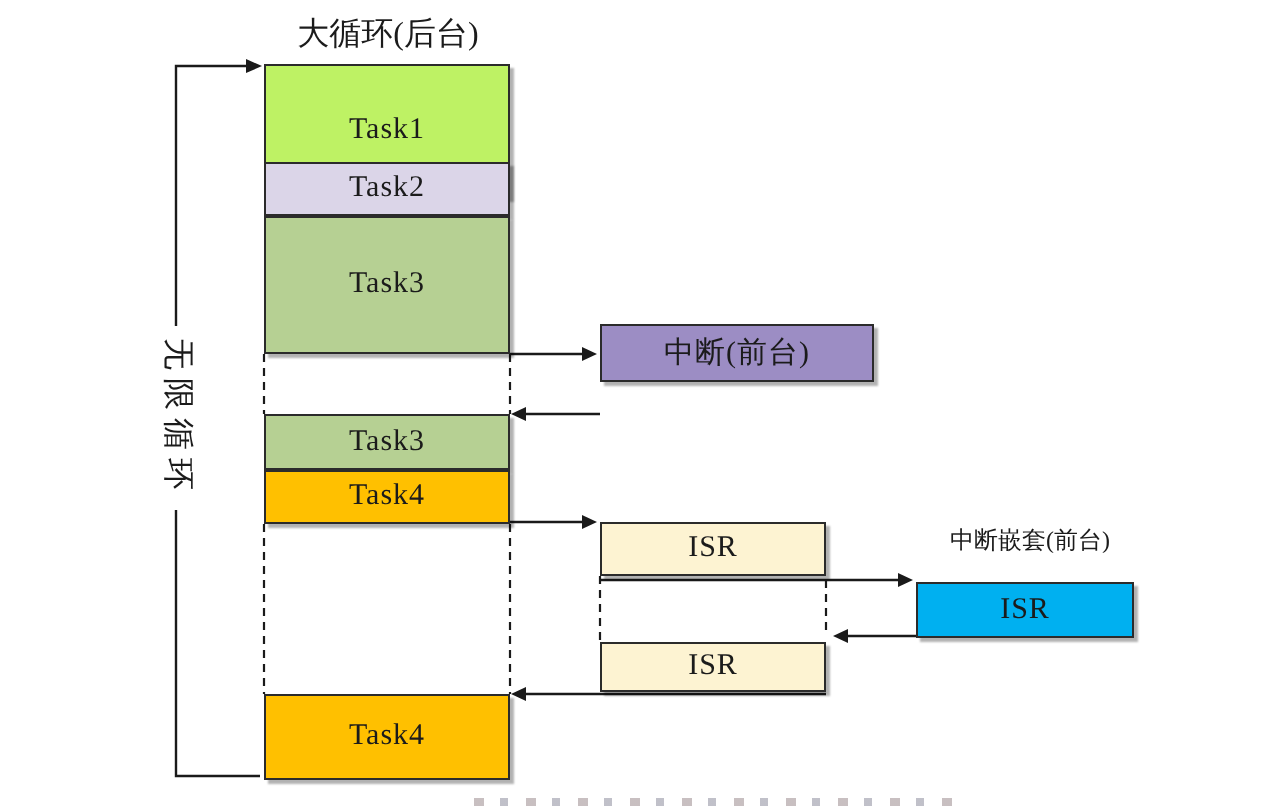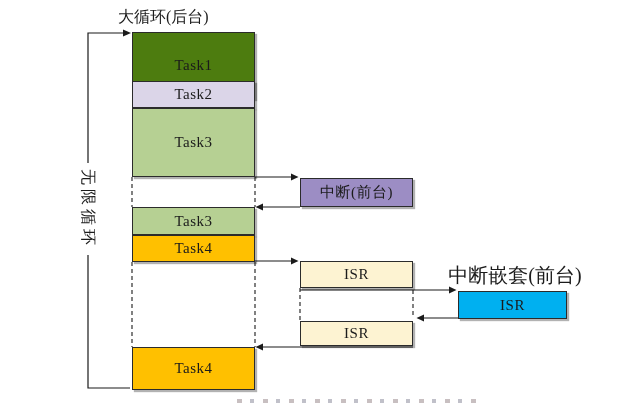--- a/index.html
+++ b/index.html
@@ -16,39 +16,39 @@
     position:absolute;
     box-sizing:border-box;
     border:1px solid #2b2b2b;
     display:flex;align-items:center;justify-content:center;
     font-size:15px;
     letter-spacing:0.5px;
     box-shadow:2px 2px 1px rgba(0,0,0,0.30);
   }
   
   .seg{left:132px;width:123px;}
-  #task1{top:32px;height:67px;background:#4d7c0f;}
+  #task1{top:32px;height:67px;background:#bef264;}
   #task2{top:81px;height:27px;background:#dbd5e8;text-align:right;}
   #task3{top:108px;height:69px;background:#b6d093;}
   #task3b{top:207px;height:28px;background:#b6d093;}
   #task4a{top:235px;height:27px;background:#ffc000;}
   #task4b{top:347px;height:43px;background:#ffc000;}
   
-  #interrupt{left:300px;top:178px;width:113px;height:29px;background:#9c8dc4;}
+  #interrupt{left:300px;top:162px;width:137px;height:29px;background:#9c8dc4;}
   #isr1{left:300px;top:261px;width:113px;height:27px;background:#fdf3d2;}
   #isr2{left:300px;top:321px;width:113px;height:25px;background:#fdf3d2;}
   #nested-isr{left:458px;top:291px;width:109px;height:28px;background:#00b0f0;}
   
   #title{
     position:absolute;left:118px;top:7px;width:152px;
-    text-align:left;font-size:16px;white-space:nowrap;
+    text-align:center;font-size:16px;white-space:nowrap;
   }
   #nested-title{
     position:absolute;left:445px;top:262px;width:140px;
-    text-align:center;font-size:20px;white-space:nowrap;
+    text-align:center;font-size:12px;white-space:nowrap;
   }
   #loop-label{
     position:absolute;left:42px;top:200px;width:92px;height:18px;
     transform:rotate(90deg);
     background:#ffffff;
     text-align:center;font-size:16px;letter-spacing:4px;
     line-height:18px;white-space:nowrap;
   }
   
   #caption-fragment{

